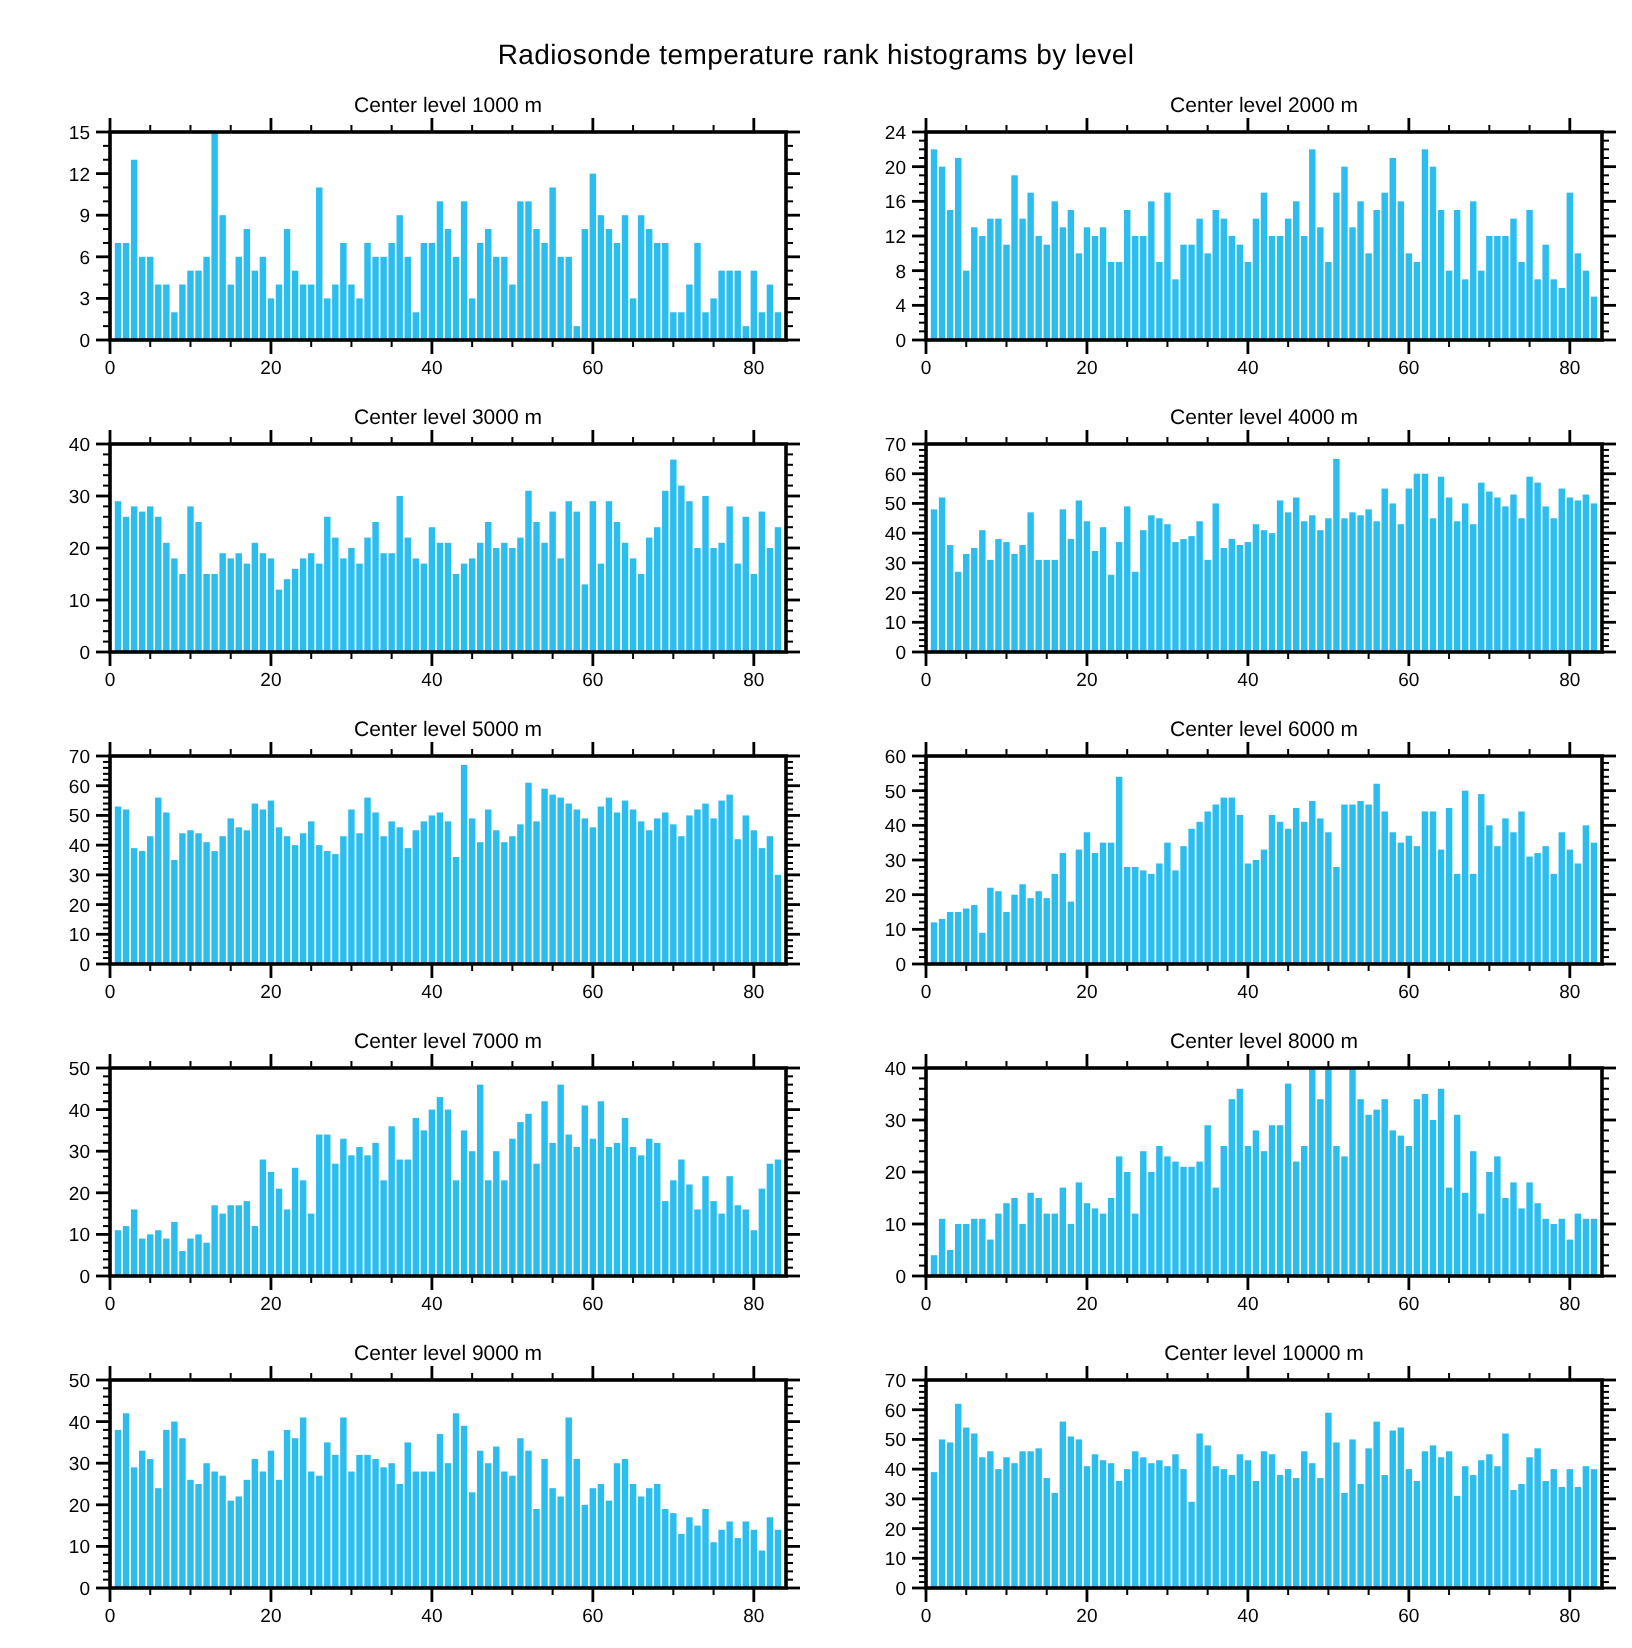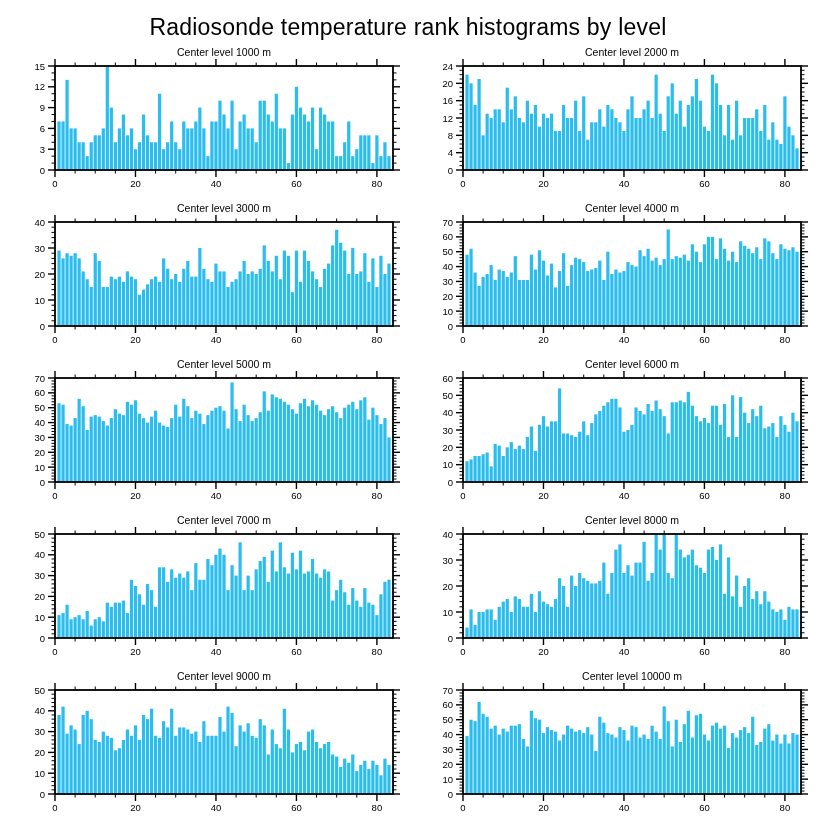--- a/index.html
+++ b/index.html
@@ -14,21 +14,21 @@
     height: 824px;
     background: #ffffff;
     overflow: hidden;
   }
   #main-title {
     width: 816px;
     height: 44px;
     display: flex;
     align-items: center;
     justify-content: center;
-    font-size: 23px;
+    font-size: 14px;
     color: #000000;
     letter-spacing: 0.2px;
     box-sizing: border-box;
     padding-top: 10px;
   }
   #charts {
     display: grid;
     grid-template-columns: 408px 408px;
     grid-auto-rows: 156px;
   }

